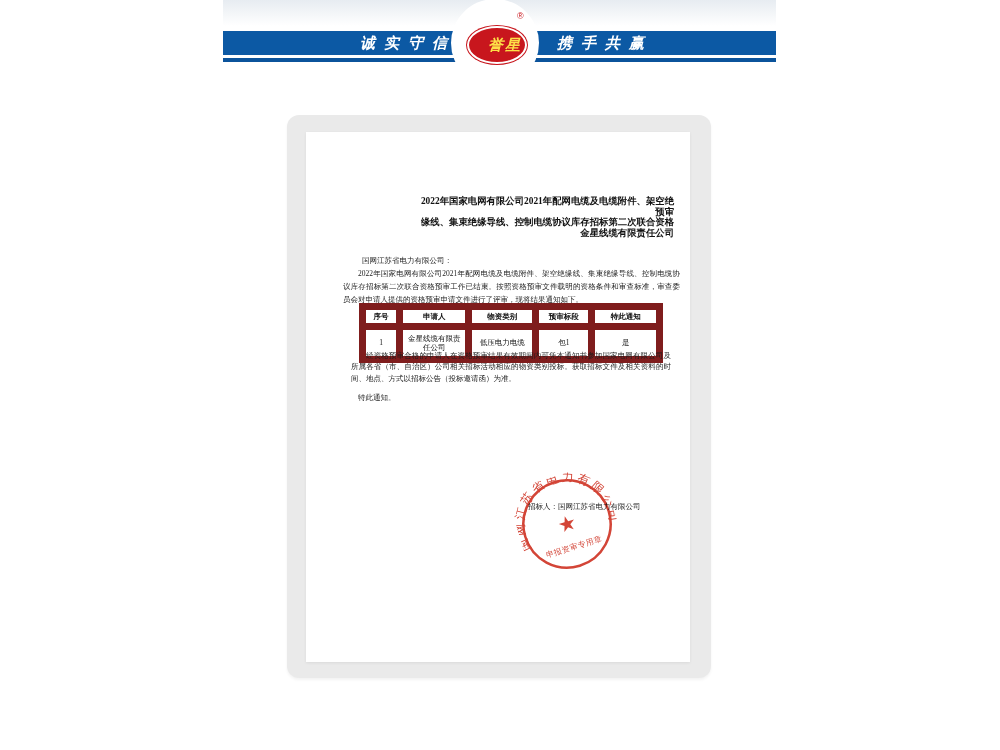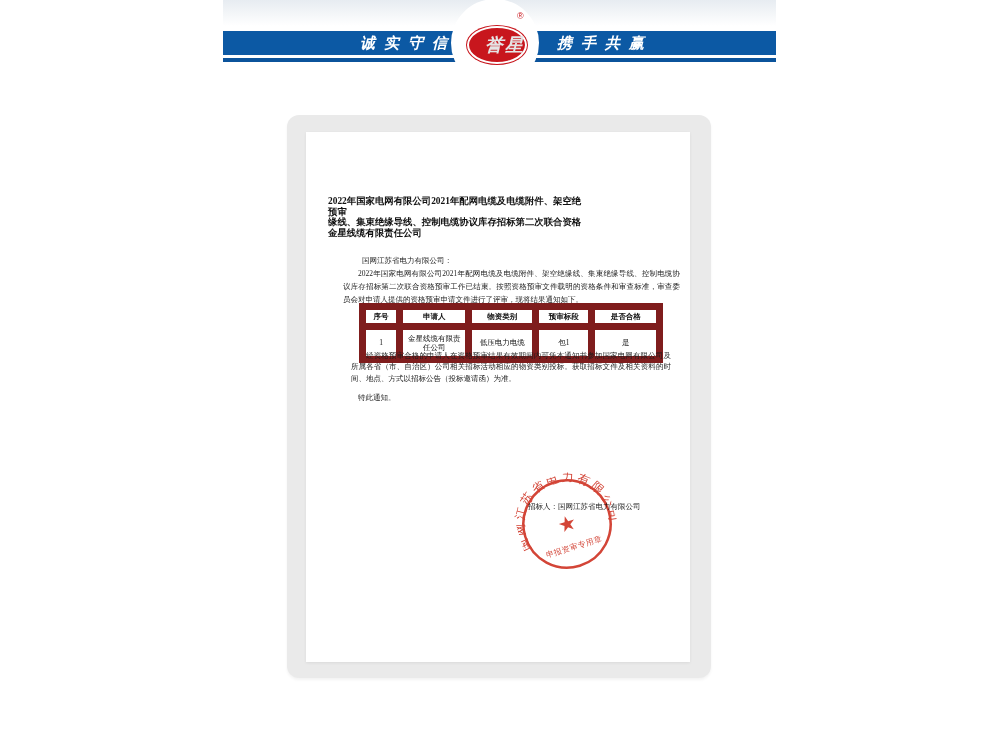--- a/index.html
+++ b/index.html
@@ -13,30 +13,30 @@
   .banner-line{position:absolute;left:0;top:58px;width:553px;height:4px;background:#0b539b;}
   .logo-notch{position:absolute;left:228px;top:-1px;width:88px;height:88px;border-radius:50%;
               background:#ffffff;z-index:2;}
   .slogan{position:absolute;top:31px;height:39px;line-height:24px;color:#ffffff;z-index:1;
           font-size:15px;font-weight:bold;font-style:italic;letter-spacing:9px;text-align:center;}
   .slogan-left{left:95px;width:180px;}
   .slogan-right{left:322px;width:120px;}
   .logo-oval{position:absolute;left:244px;top:26px;width:56px;height:34px;border-radius:50%;
              background:#c8161d;border:2px solid #ffffff;box-shadow:0 0 0 1px #c8161d;
              z-index:3;display:flex;align-items:center;justify-content:center;}
-  .logo-oval span{color:#e5e5e5;font-size:18px;font-weight:bold;font-style:italic;
+  .logo-oval span{color:#fde047;font-size:15px;font-weight:bold;font-style:italic;
                   letter-spacing:2px;margin-left:16px;}
   .reg-mark{position:absolute;left:294px;top:11px;color:#c8161d;font-size:9px;z-index:4;
             font-family:"Liberation Sans",sans-serif;}
   
   .doc-panel{position:absolute;left:64px;top:115px;width:424px;height:563px;background:#eaeaea;
              border-radius:12px;box-shadow:0 2px 3px rgba(0,0,0,0.05);}
   .paper{position:absolute;left:19px;top:17px;width:384px;height:530px;background:#ffffff;
          box-shadow:0 1px 3px rgba(0,0,0,0.07);color:#1c1c1c;}
-  .doc-title{position:absolute;left:22px;right:16px;top:64px;text-align:left;
+  .doc-title{position:absolute;left:22px;right:16px;top:64px;text-align:right;
              font-size:9.4px;font-weight:bold;line-height:10.6px;color:#111;}
   .doc-body1{position:absolute;left:37px;right:10px;top:122px;font-size:7.5px;line-height:13px;
              text-align:justify;}
   .doc-body1 .addressee{margin-left:19px;}
   .doc-body1 p{margin:0;text-indent:2em;}
   .doc-table{position:absolute;left:53px;top:171px;width:304px;border-collapse:collapse;
              font-size:7.5px;line-height:1.25;text-align:center;color:#111;}
   .doc-table th,.doc-table td{border:7px solid #7f1d1d;padding:1px 2px;vertical-align:middle;}
   .doc-table th{font-weight:bold;height:11px;}
   .doc-table td{height:24px;}
@@ -85,21 +85,21 @@
         <p>2022年国家电网有限公司2021年配网电缆及电缆附件、架空绝缘线、集束绝缘导线、控制电缆协议库存招标第二次联合资格预审工作已结束。按照资格预审文件载明的资格条件和审查标准，审查委员会对申请人提供的资格预审申请文件进行了评审，现将结果通知如下。</p>
       </div>
 
       <table class="doc-table">
         <thead>
           <tr>
             <th class="col-no">序号</th>
             <th class="col-applicant">申请人</th>
             <th class="col-category">物资类别</th>
             <th class="col-section">预审标段</th>
-            <th class="col-qualified">是否合格</th>
+            <th class="col-qualified">特此通知</th>
           </tr>
         </thead>
         <tbody>
           <tr>
             <td>1</td>
             <td>金星线缆有限责任公司</td>
             <td>低压电力电缆</td>
             <td>包1</td>
             <td>是</td>
           </tr>

